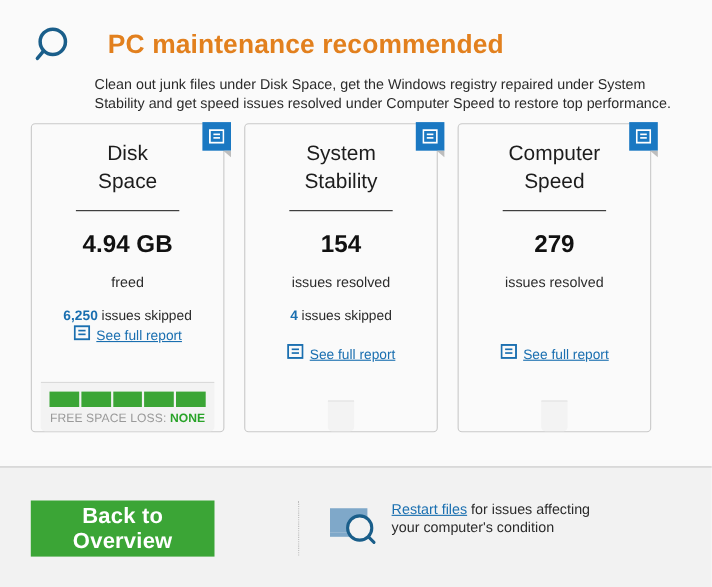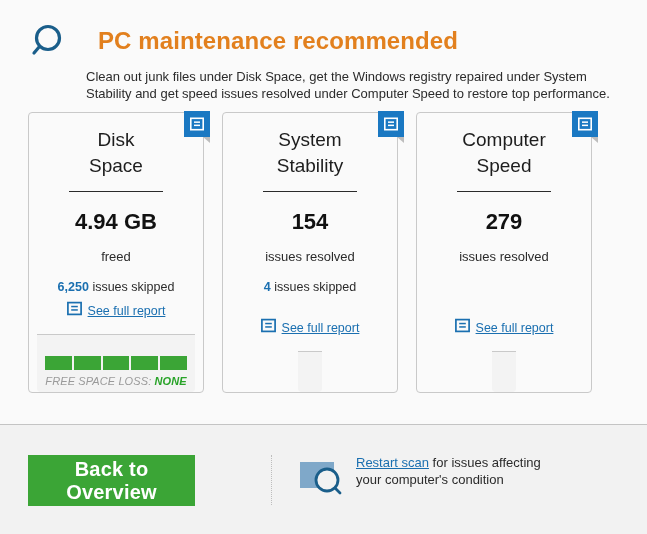--- a/index.html
+++ b/index.html
@@ -134,38 +134,37 @@
     color: #2b2b2b;
     margin-top: 14px;
     line-height: 16px;
   }
   .card-skipped b {
     color: #1a6fb0;
     font-weight: bold;
   }
   .card-report {
     margin-top: auto;
-    margin-bottom: 14px;
+    margin-bottom: 32px;
     display: flex;
     align-items: center;
     justify-content: center;
     gap: 6px;
   }
   .card-report a {
     font-size: 12.5px;
     color: #1a6fb0;
     text-decoration: underline;
     cursor: pointer;
   }
   .card-footer {
     border-top: 1px solid #c9c9c9;
     background: #f3f3f3;
-    padding: 21px 8px 5px 8px;
+    padding: 8px 8px 5px 8px;
     border-radius: 0 0 4px 4px;
-    font-style: italic;
   }
   .bars {
     display: flex;
     gap: 2px;
     height: 14px;
   }
   .bar {
     flex: 1;
     background: #3ba536;
   }
@@ -403,15 +402,15 @@
 <div class="rescan">
   <span class="rescan-icon">
     <svg width="48" height="42" viewBox="0 0 48 42">
       <path d="M4 4 H38 V13 H26 V26 H4 Z" fill="#7fa8c9"></path>
       <rect x="4" y="26" width="22" height="4" fill="#7fa8c9"></rect>
       <circle cx="31" cy="22" r="11" fill="#f2f2f2" stroke="#1a5e8a" stroke-width="2.8"></circle>
       <line x1="39" y1="30" x2="44" y2="35" stroke="#1a5e8a" stroke-width="2.8" stroke-linecap="round"></line>
     </svg>
   </span>
   <div class="rescan-text">
-    <a>Restart scan</a><span> for issues affecting your computer's condition</span>
+    <a>Restart files</a><span> for issues affecting your computer's condition</span>
   </div>
 </div>
 
 </body></html>

